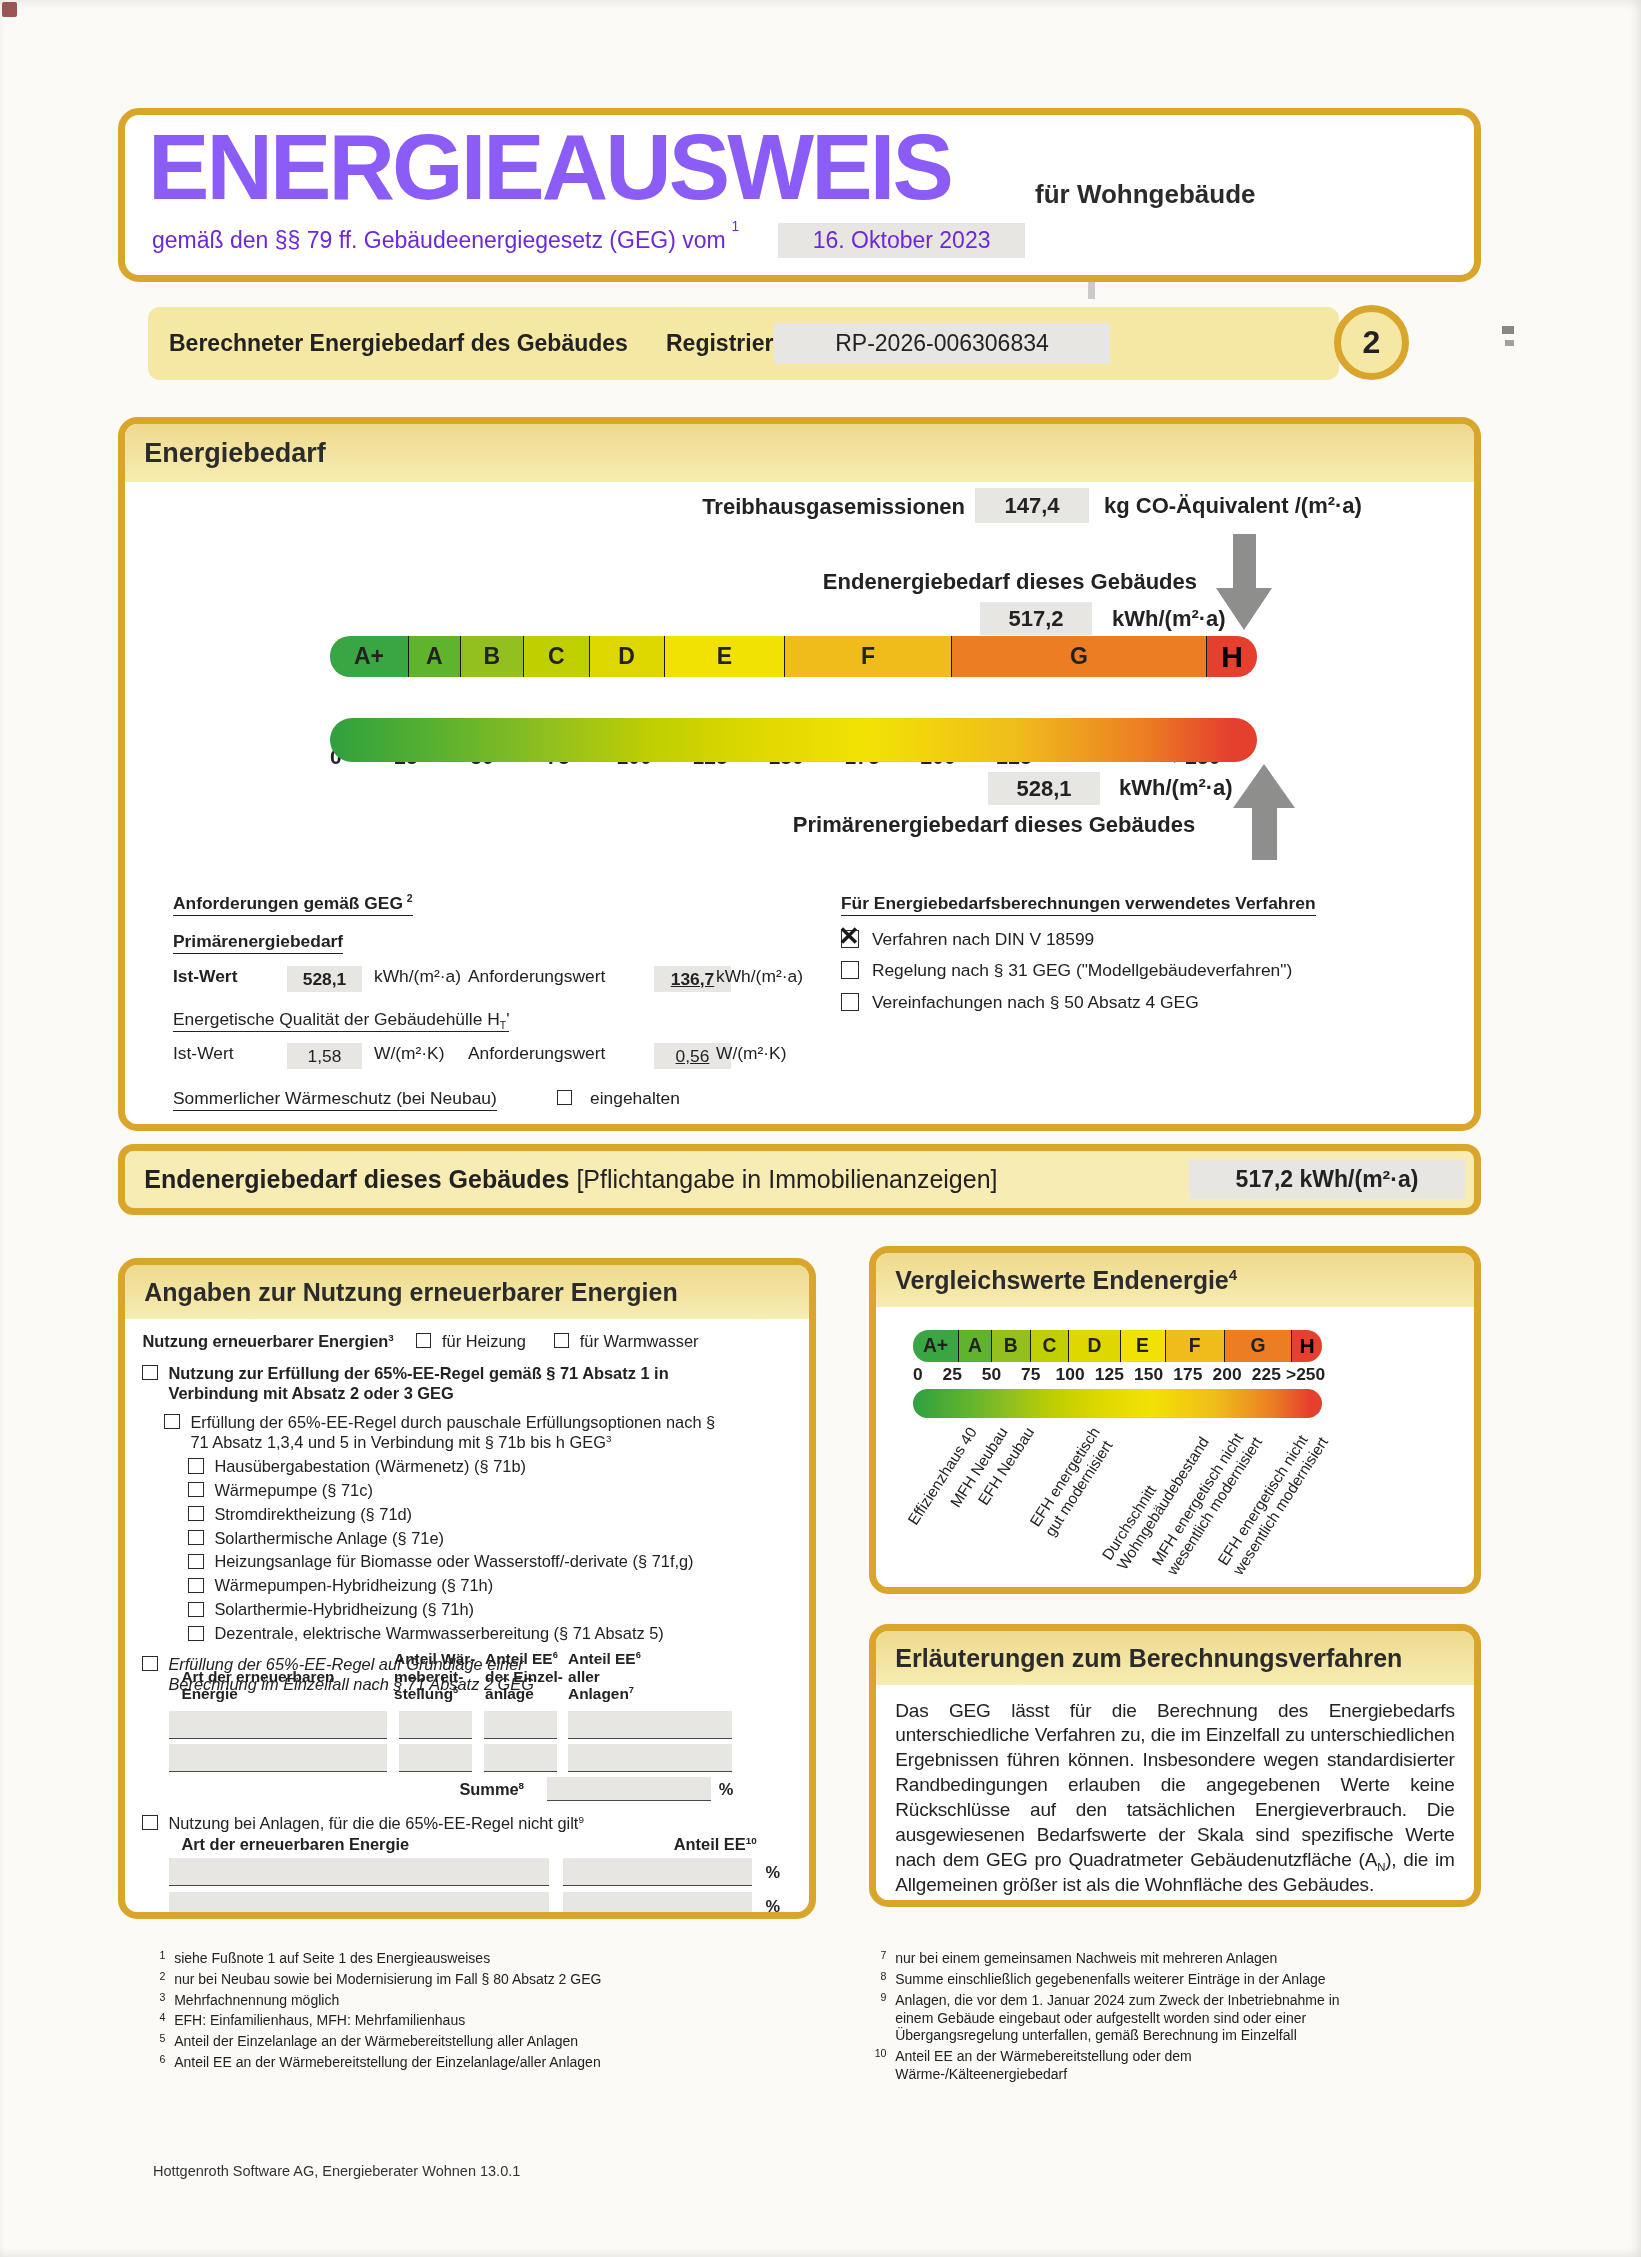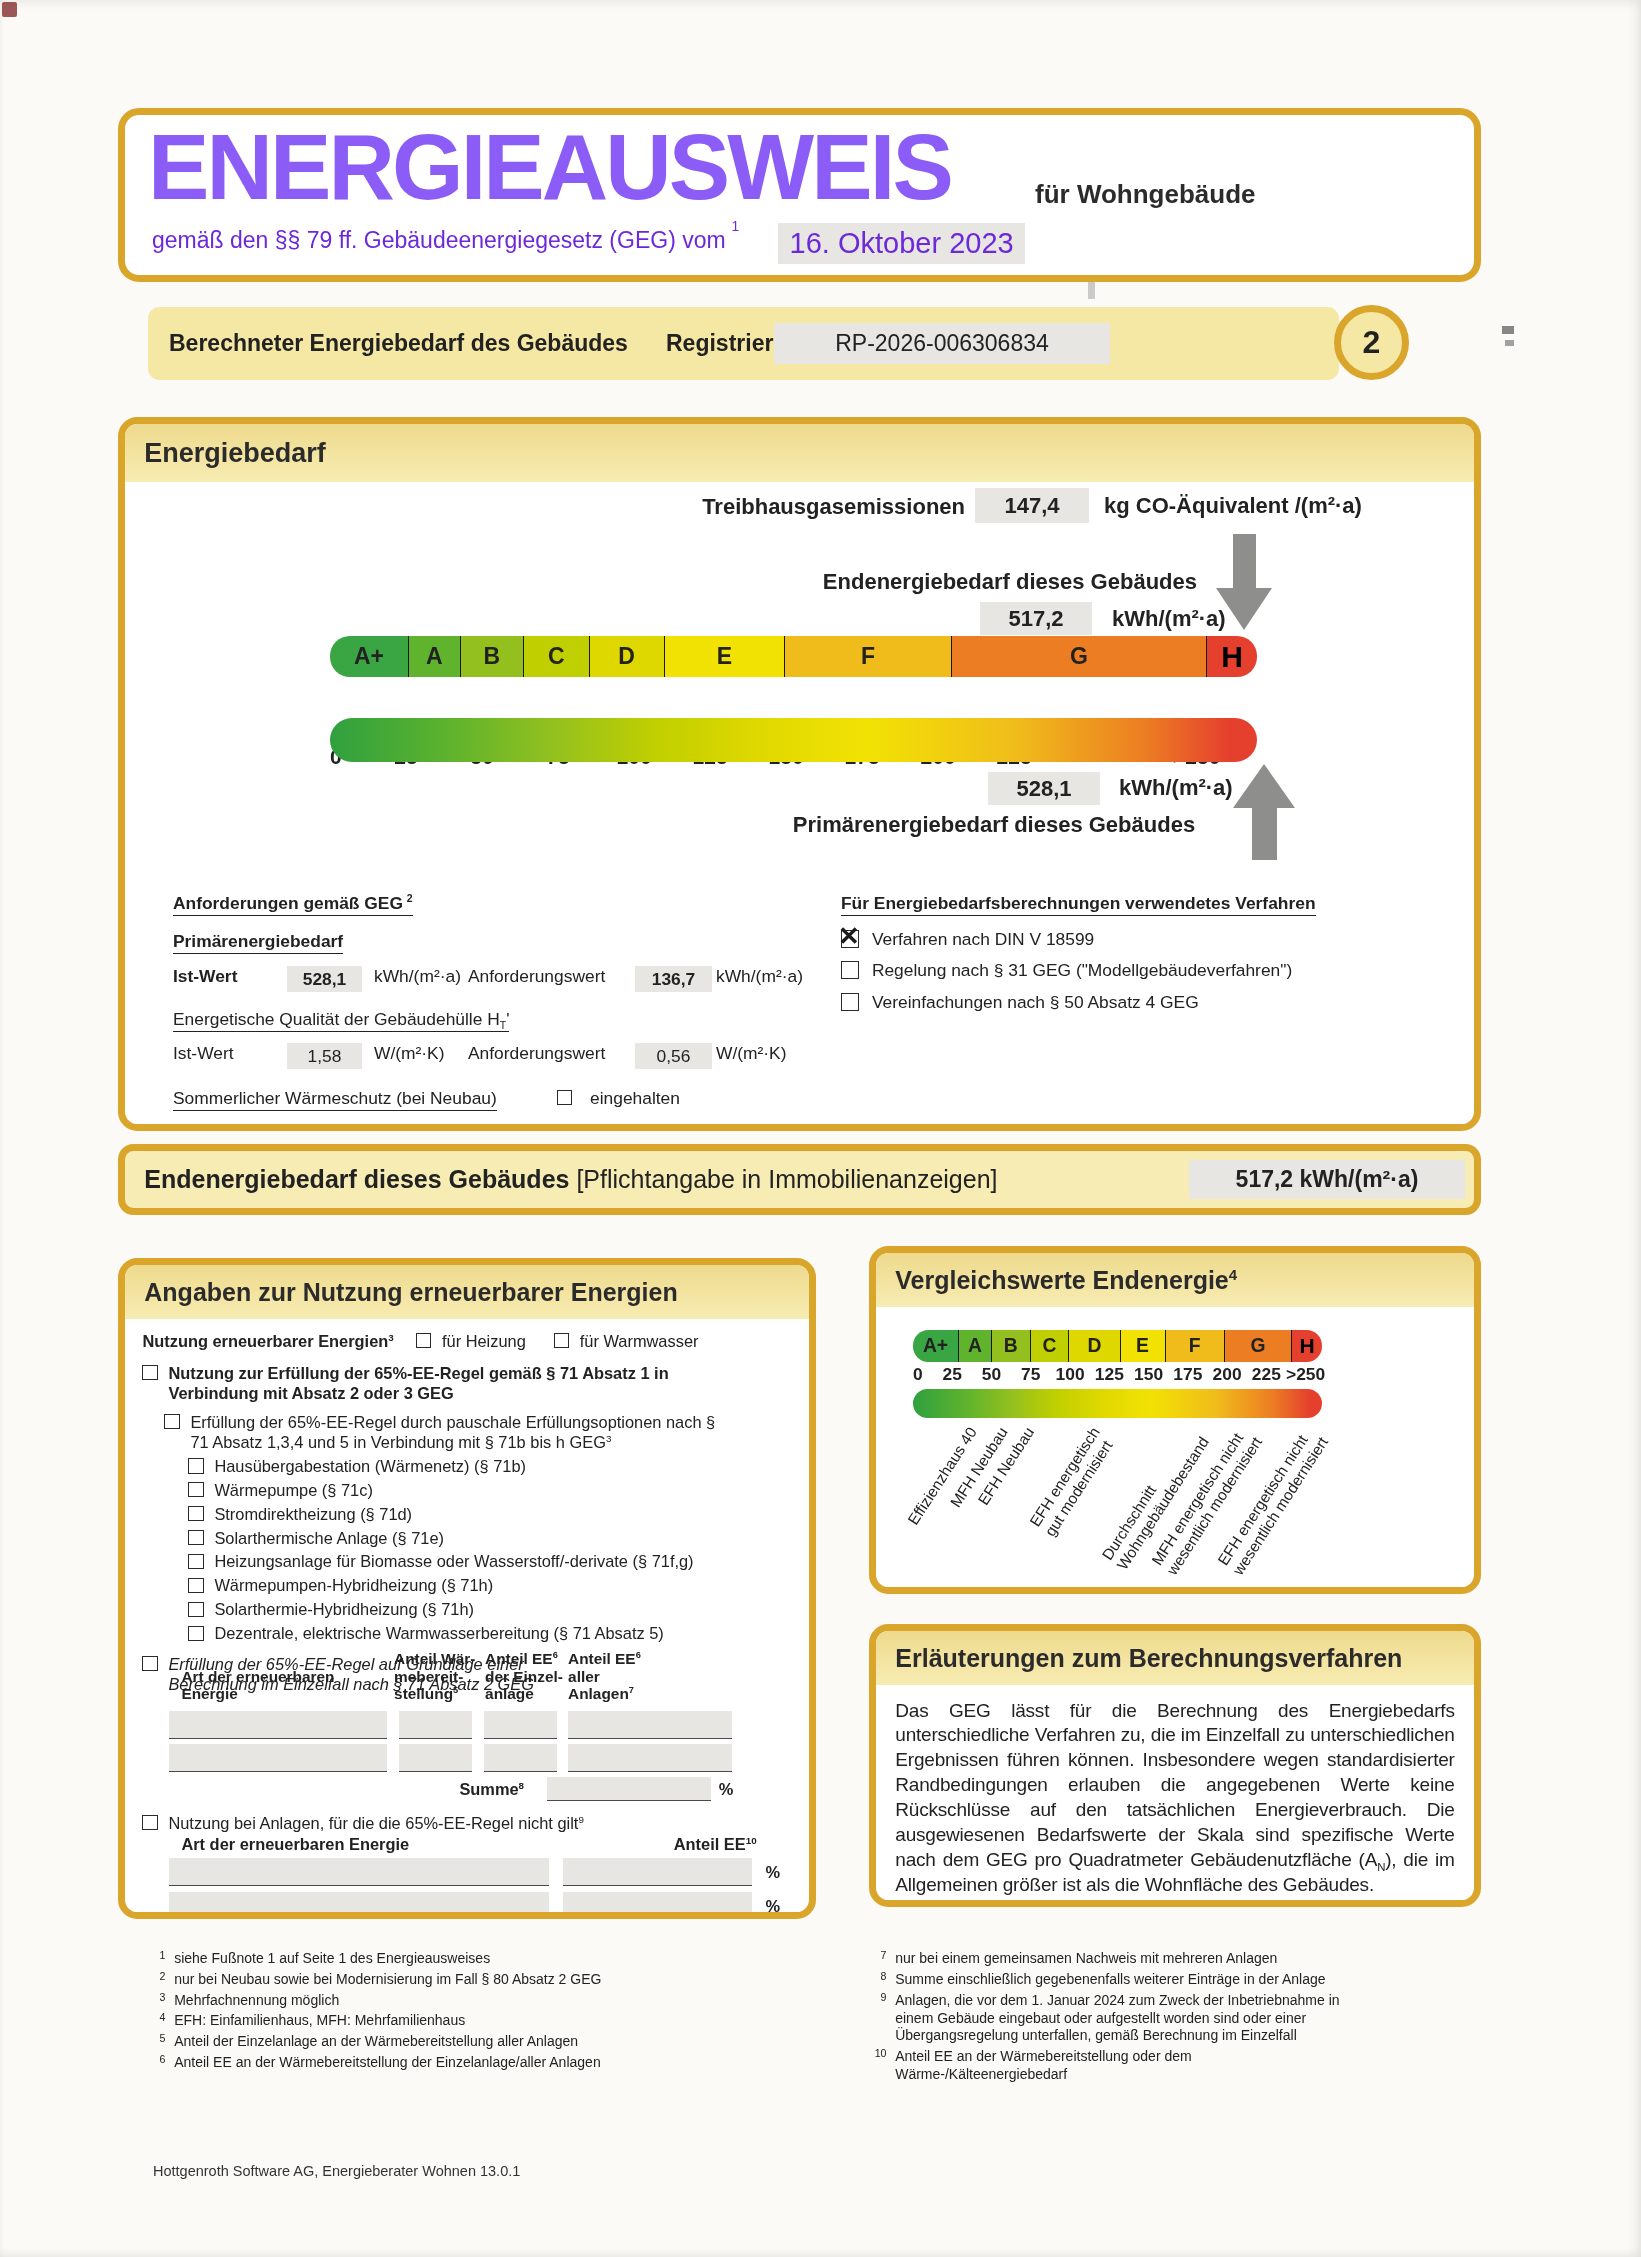--- a/index.html
+++ b/index.html
@@ -16,21 +16,21 @@
   .gpanel{position:absolute;background:#fff;border:7.7px solid #d9a52b;border-radius:19.3px;overflow:hidden;}
   .strip{height:54px;background:linear-gradient(180deg,#eeda8d,#f7ecb2);display:flex;align-items:center;padding:0 19.3px;font-weight:bold;font-size:25px;color:#2b2b2b;flex:none;}
   .cb{width:18.3px;height:18.3px;border:1.9px solid #2b2b2b;background:#fff;flex:none;position:relative;box-sizing:border-box;}
   .cb.sm{width:15.4px;height:15.4px;border-width:1.4px;}
   .cb .mark{position:absolute;left:-3.9px;top:-7.7px;font-size:26px;font-weight:bold;color:#1a1a1a;line-height:1;}
   
   .header-box{position:absolute;left:118px;top:108px;width:1363px;height:174px;background:#fff;border:7.7px solid #d9a52b;border-radius:21px;box-sizing:border-box;}
   .cert-title{position:absolute;left:23px;top:1.9px;font-size:92px;font-weight:bold;letter-spacing:-2.9px;color:#8b5cf6;line-height:1.1;}
   .cert-sub{position:absolute;left:910px;top:64px;font-size:26px;font-weight:bold;color:#2b2b2b;}
   .law-line{position:absolute;left:27px;top:112px;font-size:23px;color:#6d28d9;display:flex;align-items:flex-start;}
-  .date-box{background:#e7e6e3;margin-left:39px;margin-top:-3.9px;padding:3.9px 0;width:247px;text-align:center;font-size:29px;}
+  .date-box{background:#e7e6e3;margin-left:39px;margin-top:-3.9px;padding:3.9px 0;width:247px;text-align:center;font-size:23px;}
   
   .ybar{position:absolute;left:148px;top:307px;width:1191px;height:73px;background:#f5e7a4;border-radius:11.6px;}
   .ybar .t1{position:absolute;left:21px;top:23px;font-size:23px;font-weight:bold;}
   .ybar .t2{position:absolute;left:518px;top:23px;font-size:23px;font-weight:bold;}
   .ybar .vbox{position:absolute;left:626px;top:16.4px;width:336px;height:41px;line-height:41px;font-size:23px;}
   .badge{position:absolute;left:1334px;top:305px;width:75px;height:75px;box-sizing:border-box;border:7.7px solid #d9a52b;border-radius:50%;background:#f5e7a4;display:flex;align-items:center;justify-content:center;font-size:32px;font-weight:bold;}
   
   #p-energie{left:118px;top:417px;width:1363px;height:714px;box-sizing:border-box;}
   #p-energie .strip{height:58px;font-size:27px;}
   .abs{position:absolute;}
@@ -65,21 +65,21 @@
   .t6{left:49.2%;} .t7{left:57.4%;} .t8{left:65.6%;} .t9{left:73.8%;} .t10{left:93.5%;}
   .gradbar{border-radius:22px;background:linear-gradient(90deg,#2fa03f 0%,#5fb32d 13%,#93c01f 24%,#c0cf00 35%,#dfd800 46%,#f2e204 58%,#f0bc1b 74%,#ec7d23 88%,#e5402e 97%);}
   
   .anf{font-size:17.4px;}
   .anf .h{font-size:17.4px;font-weight:bold;}
   .row{position:relative;height:33px;}
   .row .c0{position:absolute;left:0;font-weight:bold;}
   .row .c1{position:absolute;left:114px;width:75px;height:26px;line-height:26px;}
   .row .c2{position:absolute;left:201px;}
   .row .c3{position:absolute;left:295px;}
-  .row .c4{position:absolute;left:462px;width:77px;height:26px;line-height:26px;}
+  .row .c4{position:absolute;left:481px;width:77px;height:26px;line-height:26px;text-decoration:underline;}
   .row .c5{position:absolute;left:543px;}
   .row.light .c0{font-weight:normal;}
   .vb2{background:#e7e6e3;text-align:center;font-weight:bold;}
   .row.light .vb2{font-weight:normal;}
   .verf{font-size:17.4px;}
   .verf .item{display:flex;gap:12.6px;align-items:flex-start;margin-bottom:10.6px;}
   .verf .cb{margin-top:1px;}
   
   .endbar{position:absolute;left:118px;top:1144px;width:1363px;height:71px;box-sizing:border-box;border:7.7px solid #d9a52b;border-radius:15.4px;background:#f7ecb4;padding-left:24px;}
   .endbar .lbl{position:absolute;left:19.3px;top:13.5px;font-size:25px;}

